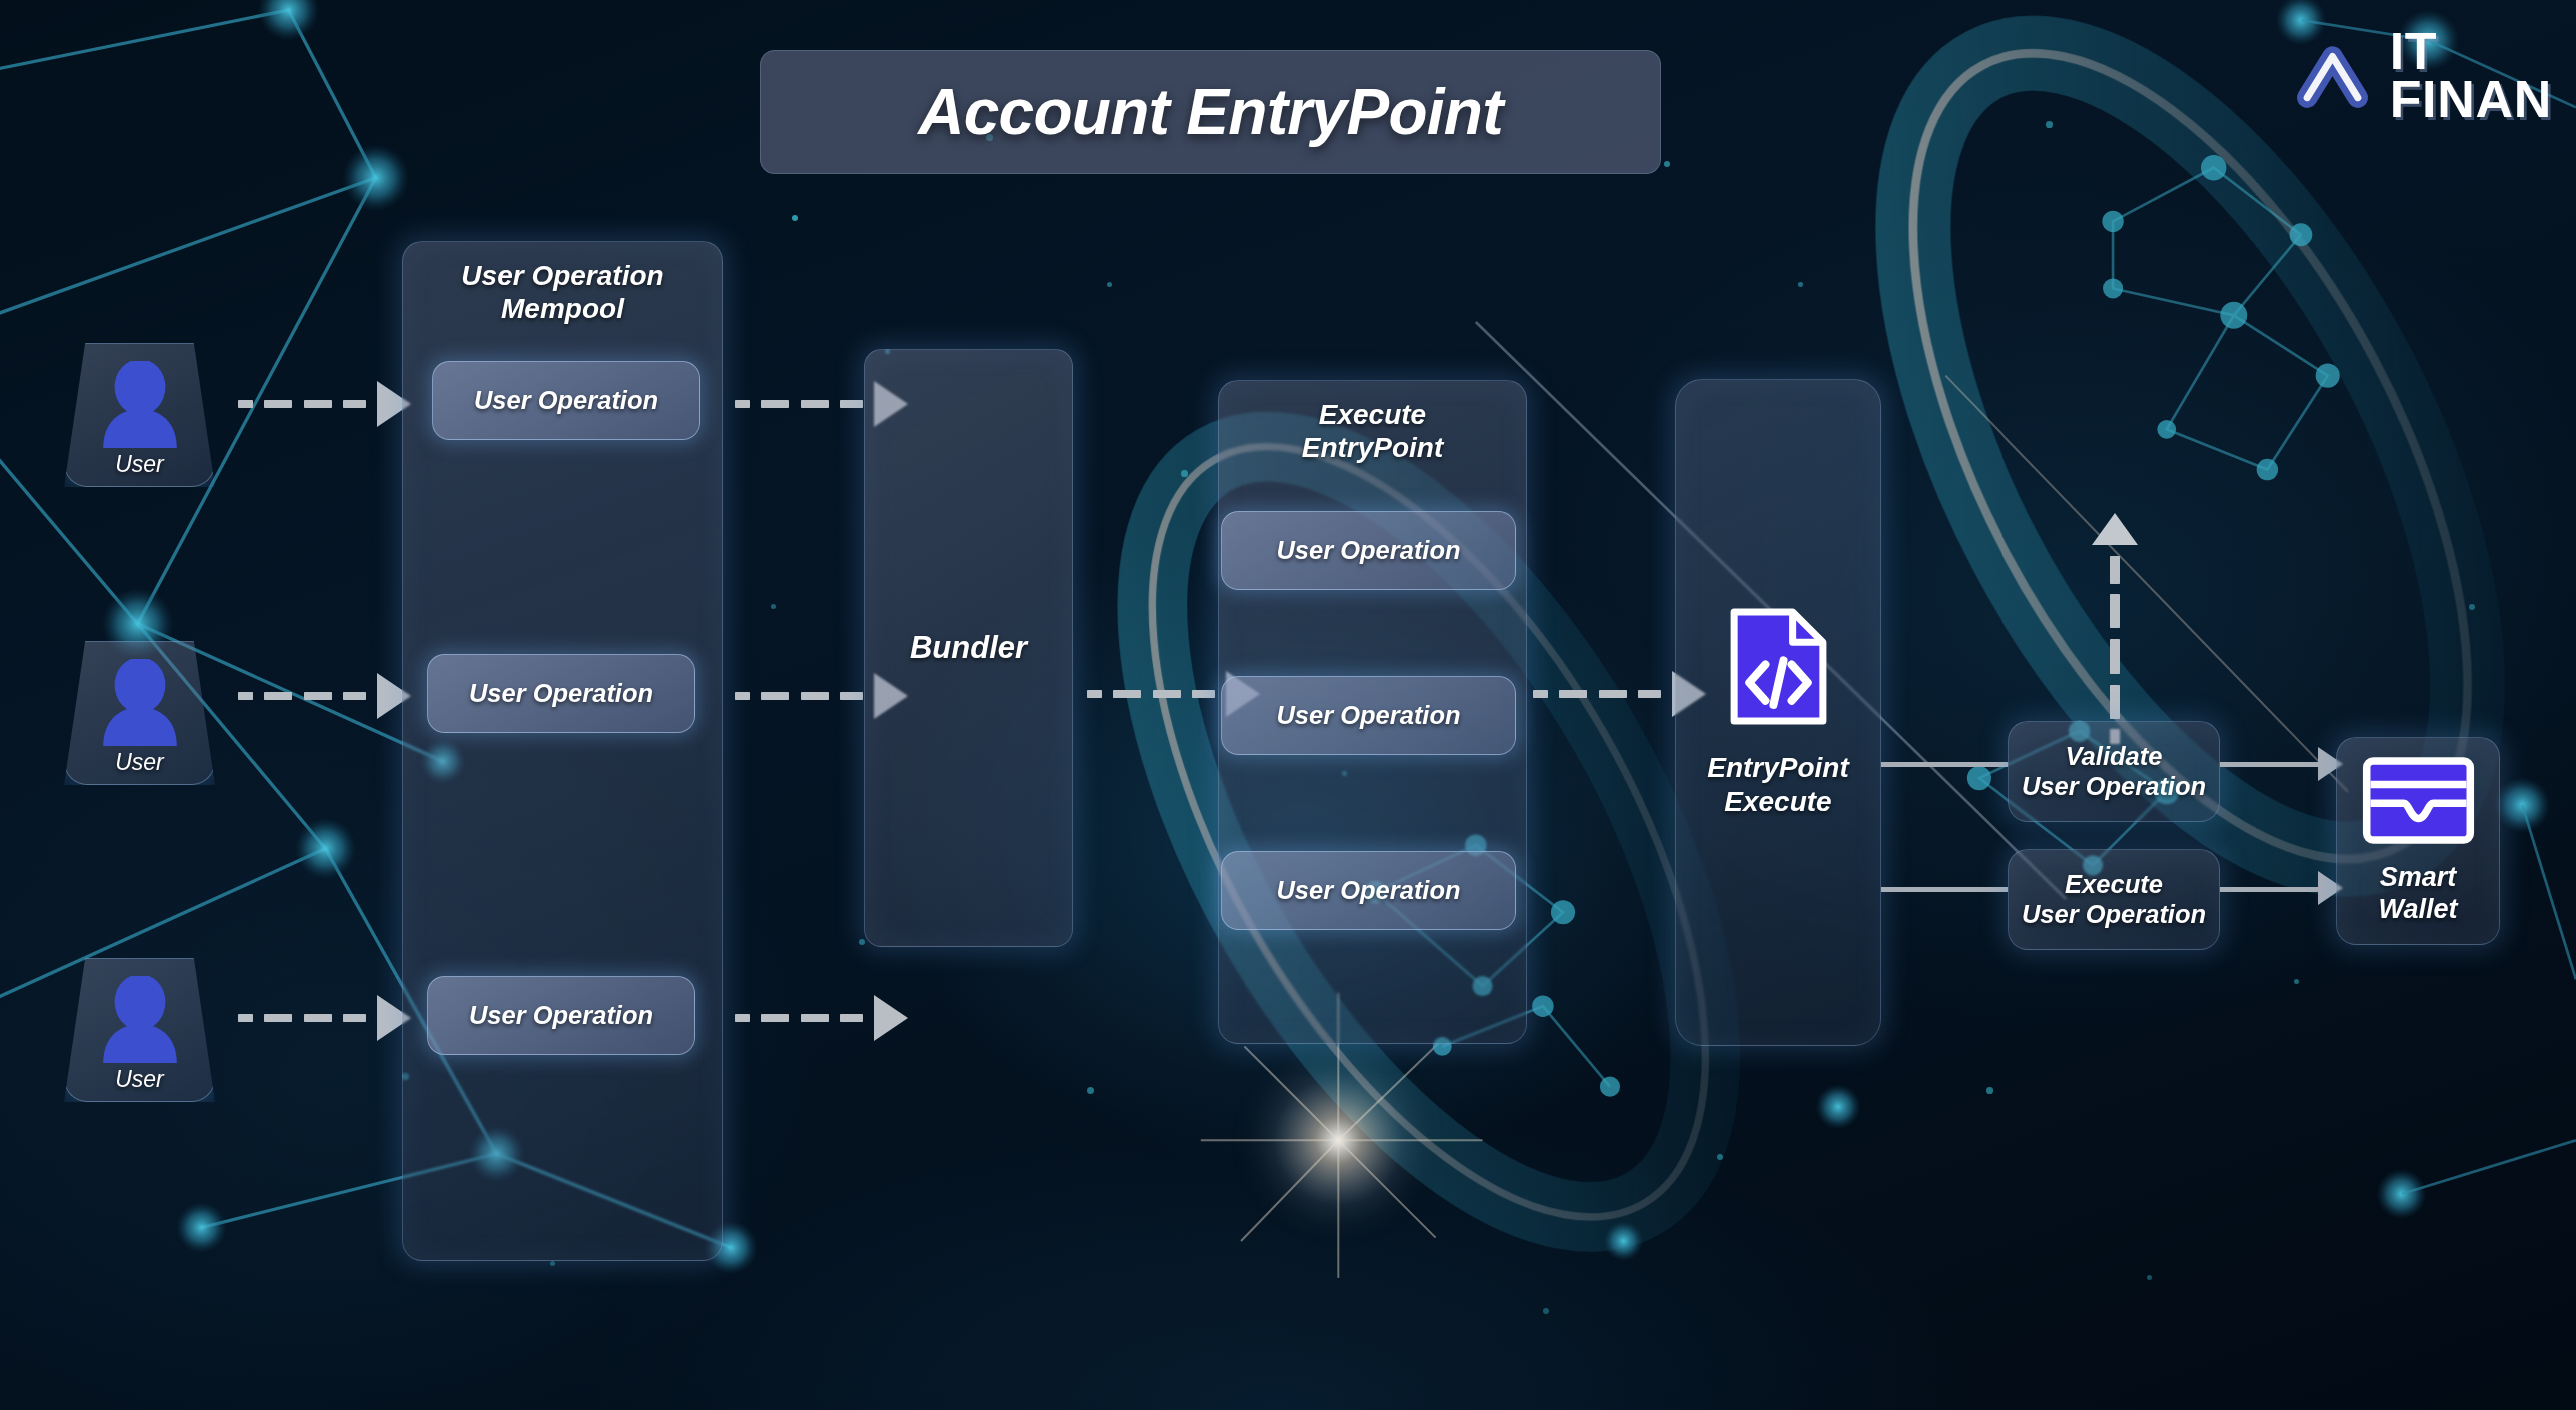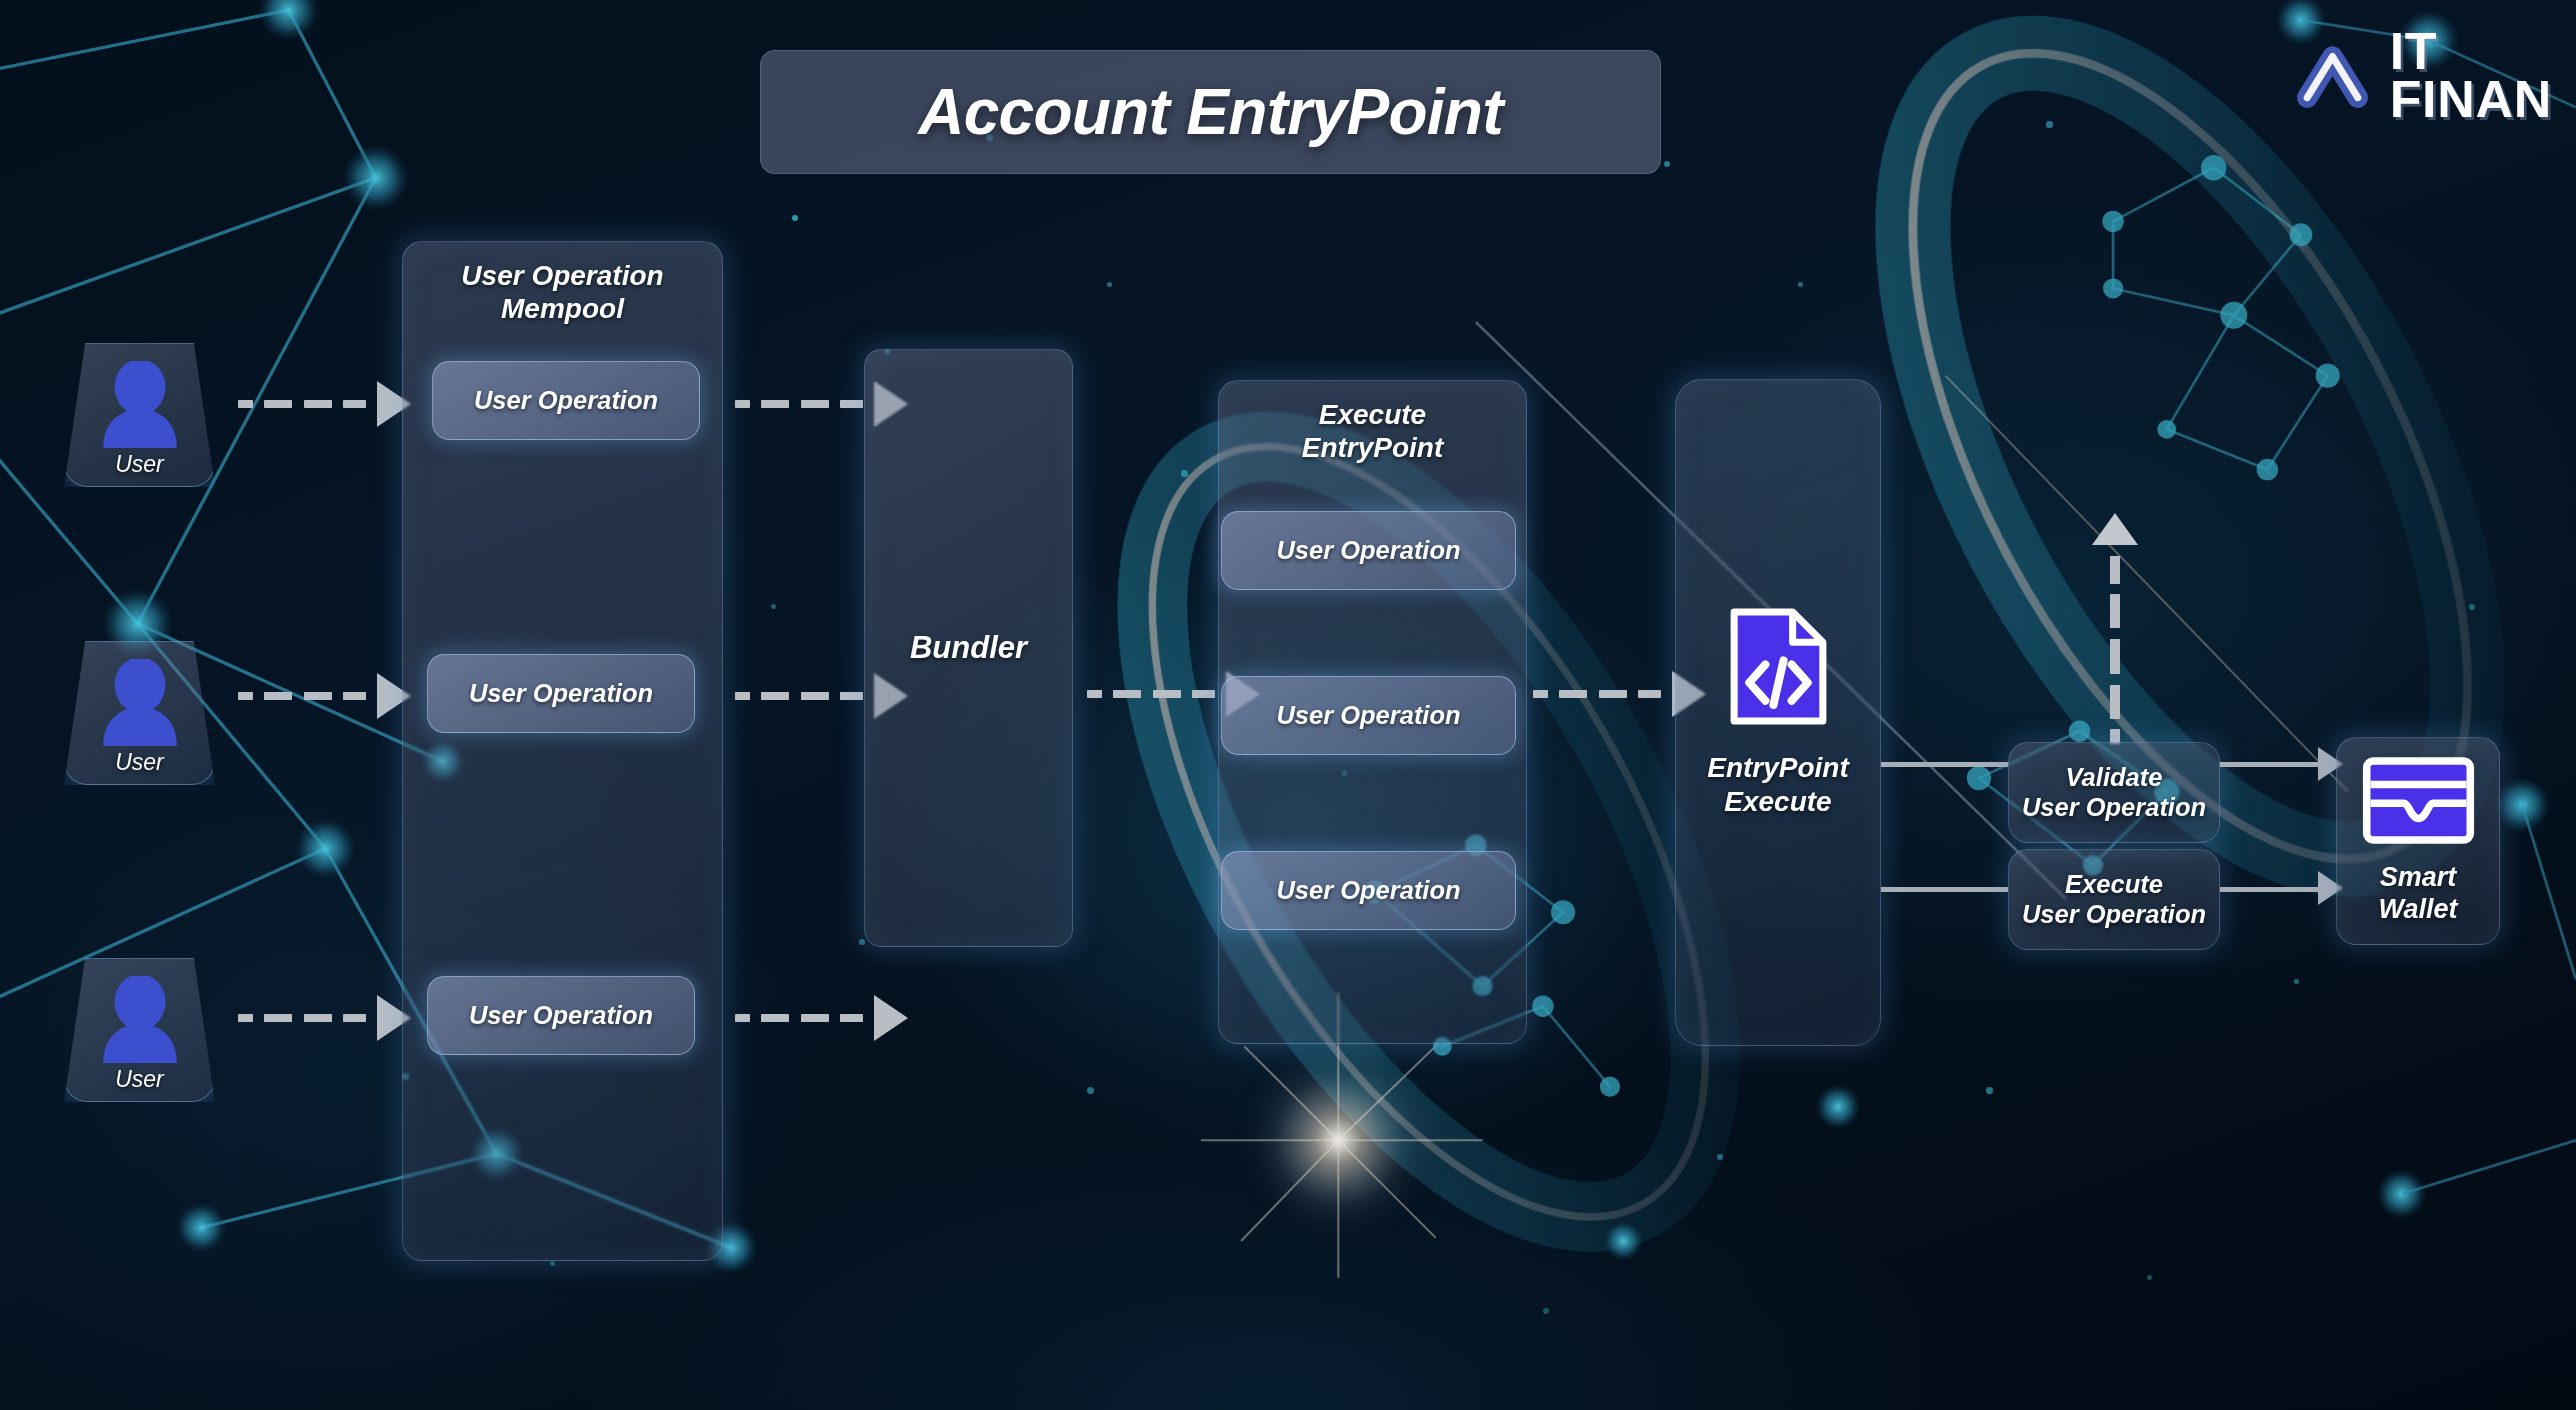--- a/index.html
+++ b/index.html
@@ -429,21 +429,21 @@
 
   <div class="vdash-arrow" style="left:2092px; top:513px;">
     <div class="vhead"></div>
     <div class="vseg" style="height:28px"></div>
     <div class="vseg" style="height:34px"></div>
     <div class="vseg" style="height:35px"></div>
     <div class="vseg" style="height:34px"></div>
     <div class="vseg" style="height:14.8px"></div>
   </div>
 
-  <div class="card col-card" style="left:2008px; top:742px; width:212px; height:101px; justify-content:center; font-size:25.5px; line-height:1.16;">
+  <div class="card col-card" style="left:2008px; top:721px; width:212px; height:101px; justify-content:center; font-size:25.5px; line-height:1.16;">
     <div>Validate</div>
     <div>User Operation</div>
   </div>
 
   <div class="card col-card" style="left:2008px; top:849px; width:212px; height:101px; justify-content:center; font-size:25.5px; line-height:1.16;">
     <div>Execute</div>
     <div>User Operation</div>
   </div>
 
   <div class="solid-line" style="left:2220px; top:762px; width:101px;"></div>

